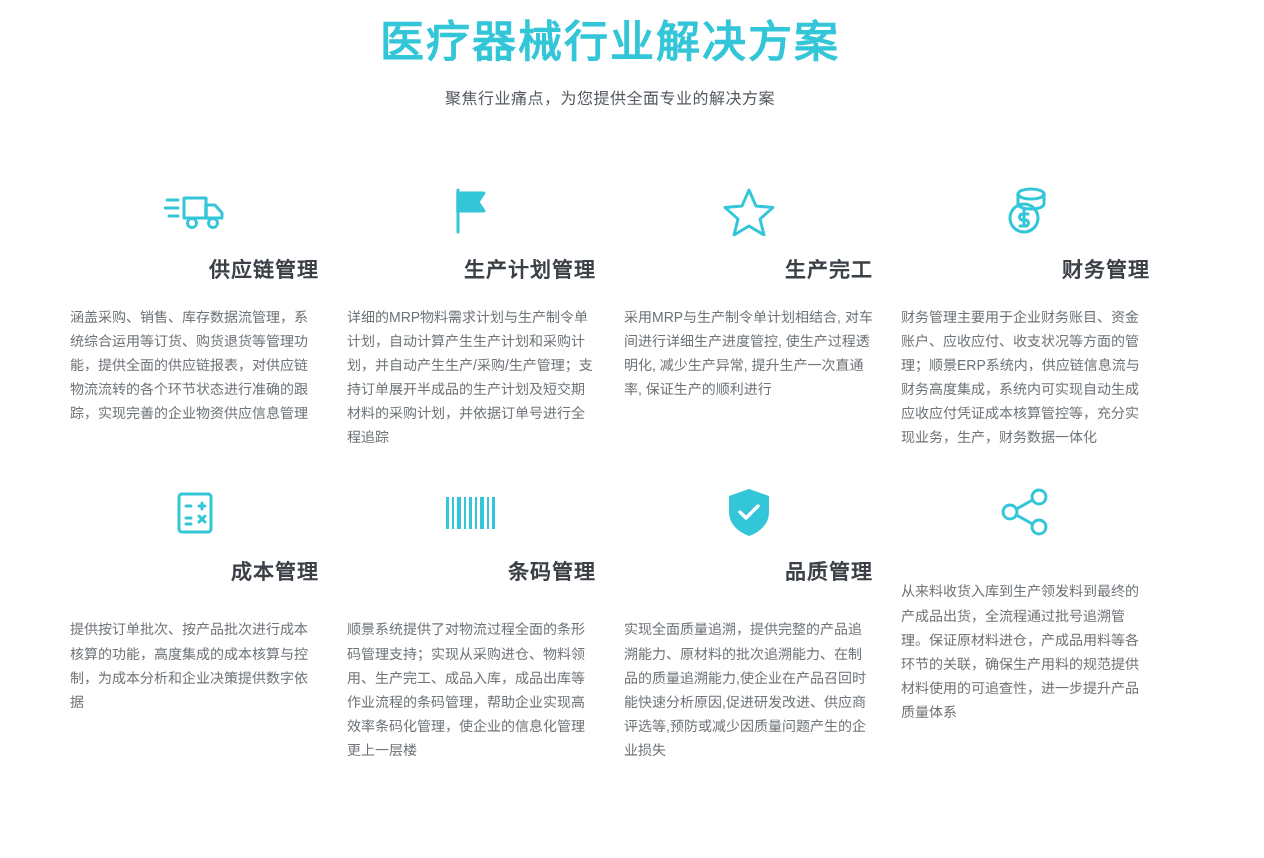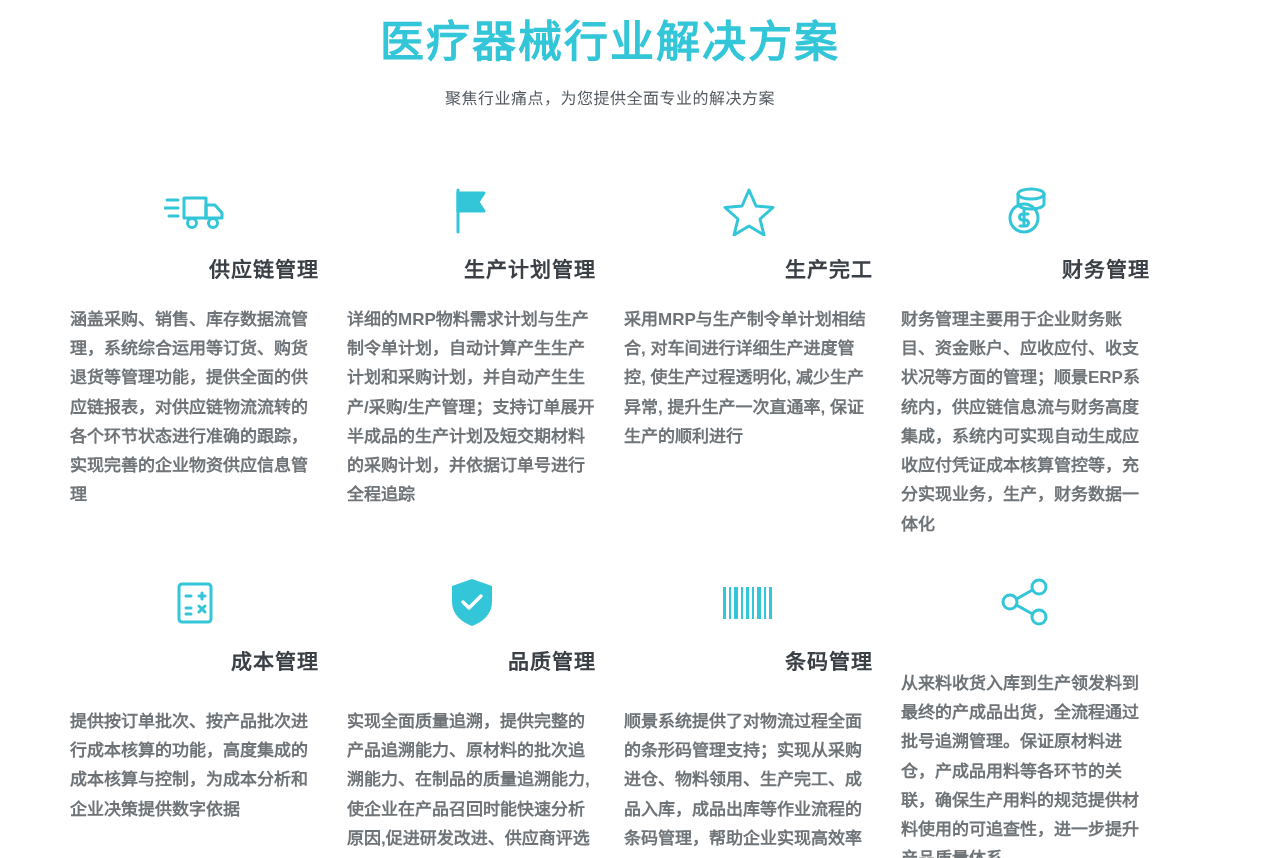--- a/index.html
+++ b/index.html
@@ -61,25 +61,24 @@
   .card-title {
     font-size: 21px;
     font-weight: bold;
     color: #3b4046;
     margin: 8px 0 0 0;
     letter-spacing: 1px;
     text-align: right;
   }
   .card-desc {
     margin: 22px 0 0 0;
-    font-size: 17px;
+    font-size: 14px;
     line-height: 1.72;
     color: #6f7478;
     text-align: left;
-    font-weight: bold;
   }
   .row2 .card-desc {
     margin-top: 32px;
   }
   svg { display: block; }
 </style>
 </head>
 <body>
 
 <div class="page">
@@ -145,51 +144,51 @@
           <rect x="10" y="8" width="32" height="38" rx="3"></rect>
           <path d="M17 20 h5 M33 17 v6 M30 20 h6 M17 32 h5 M17 38 h5 M30 30 l6 6 M36 30 l-6 6"></path>
         </svg>
       </div>
       <div class="card-title">成本管理</div>
       <p class="card-desc">提供按订单批次、按产品批次进行成本核算的功能，高度集成的成本核算与控制，为成本分析和企业决策提供数字依据</p>
     </div>
 
     <div class="card row2">
       <div class="icon-wrap">
-        <svg width="50" height="54" viewBox="0 0 50 54" fill="none">
-          <path d="M25 4 L45 11 v16 c0 12-9 20-20 24 C14 47 5 39 5 27 V11 Z" fill="#33c5d8"></path>
-          <path d="M16 27 l6 6 12-12" stroke="#ffffff" stroke-width="3.5" fill="none" stroke-linecap="round" stroke-linejoin="round"></path>
-        </svg>
-      </div>
-      <div class="card-title">品质管理</div>
-      <p class="card-desc">实现全面质量追溯，提供完整的产品追溯能力、原材料的批次追溯能力、在制品的质量追溯能力,使企业在产品召回时能快速分析原因,促进研发改进、供应商评选等,预防或减少因质量问题产生的企业损失</p>
-    </div>
-
-    <div class="card row2">
-      <div class="icon-wrap">
         <svg width="60" height="50" viewBox="0 0 60 50" fill="none">
           <g fill="#33c5d8">
             <rect x="4" y="10" width="3" height="32"></rect>
             <rect x="10" y="10" width="2" height="32"></rect>
             <rect x="15" y="10" width="4" height="32"></rect>
             <rect x="22" y="10" width="2" height="32"></rect>
             <rect x="27" y="10" width="3" height="32"></rect>
             <rect x="33" y="10" width="2" height="32"></rect>
             <rect x="38" y="10" width="4" height="32"></rect>
             <rect x="45" y="10" width="2" height="32"></rect>
             <rect x="50" y="10" width="3" height="32"></rect>
           </g>
         </svg>
       </div>
       <div class="card-title">条码管理</div>
       <p class="card-desc">顺景系统提供了对物流过程全面的条形码管理支持；实现从采购进仓、物料领用、生产完工、成品入库，成品出库等作业流程的条码管理，帮助企业实现高效率条码化管理，使企业的信息化管理更上一层楼</p>
     </div>
 
     <div class="card row2">
       <div class="icon-wrap">
+        <svg width="50" height="54" viewBox="0 0 50 54" fill="none">
+          <path d="M25 4 L45 11 v16 c0 12-9 20-20 24 C14 47 5 39 5 27 V11 Z" fill="#33c5d8"></path>
+          <path d="M16 27 l6 6 12-12" stroke="#ffffff" stroke-width="3.5" fill="none" stroke-linecap="round" stroke-linejoin="round"></path>
+        </svg>
+      </div>
+      <div class="card-title">品质管理</div>
+      <p class="card-desc">实现全面质量追溯，提供完整的产品追溯能力、原材料的批次追溯能力、在制品的质量追溯能力,使企业在产品召回时能快速分析原因,促进研发改进、供应商评选等,预防或减少因质量问题产生的企业损失</p>
+    </div>
+
+    <div class="card row2">
+      <div class="icon-wrap">
         <svg width="58" height="52" viewBox="0 0 58 52" fill="none" stroke="#33c5d8" stroke-width="3" stroke-linecap="round" stroke-linejoin="round">
           <circle cx="42" cy="11" r="7"></circle>
           <circle cx="42" cy="41" r="7"></circle>
           <circle cx="13" cy="26" r="7"></circle>
           <path d="M19.5 23 L35.5 14 M19.5 29 L35.5 38"></path>
         </svg>
       </div>
       <p class="card-desc">从来料收货入库到生产领发料到最终的产成品出货，全流程通过批号追溯管理。保证原材料进仓，产成品用料等各环节的关联，确保生产用料的规范提供材料使用的可追查性，进一步提升产品质量体系</p>
     </div>
 

